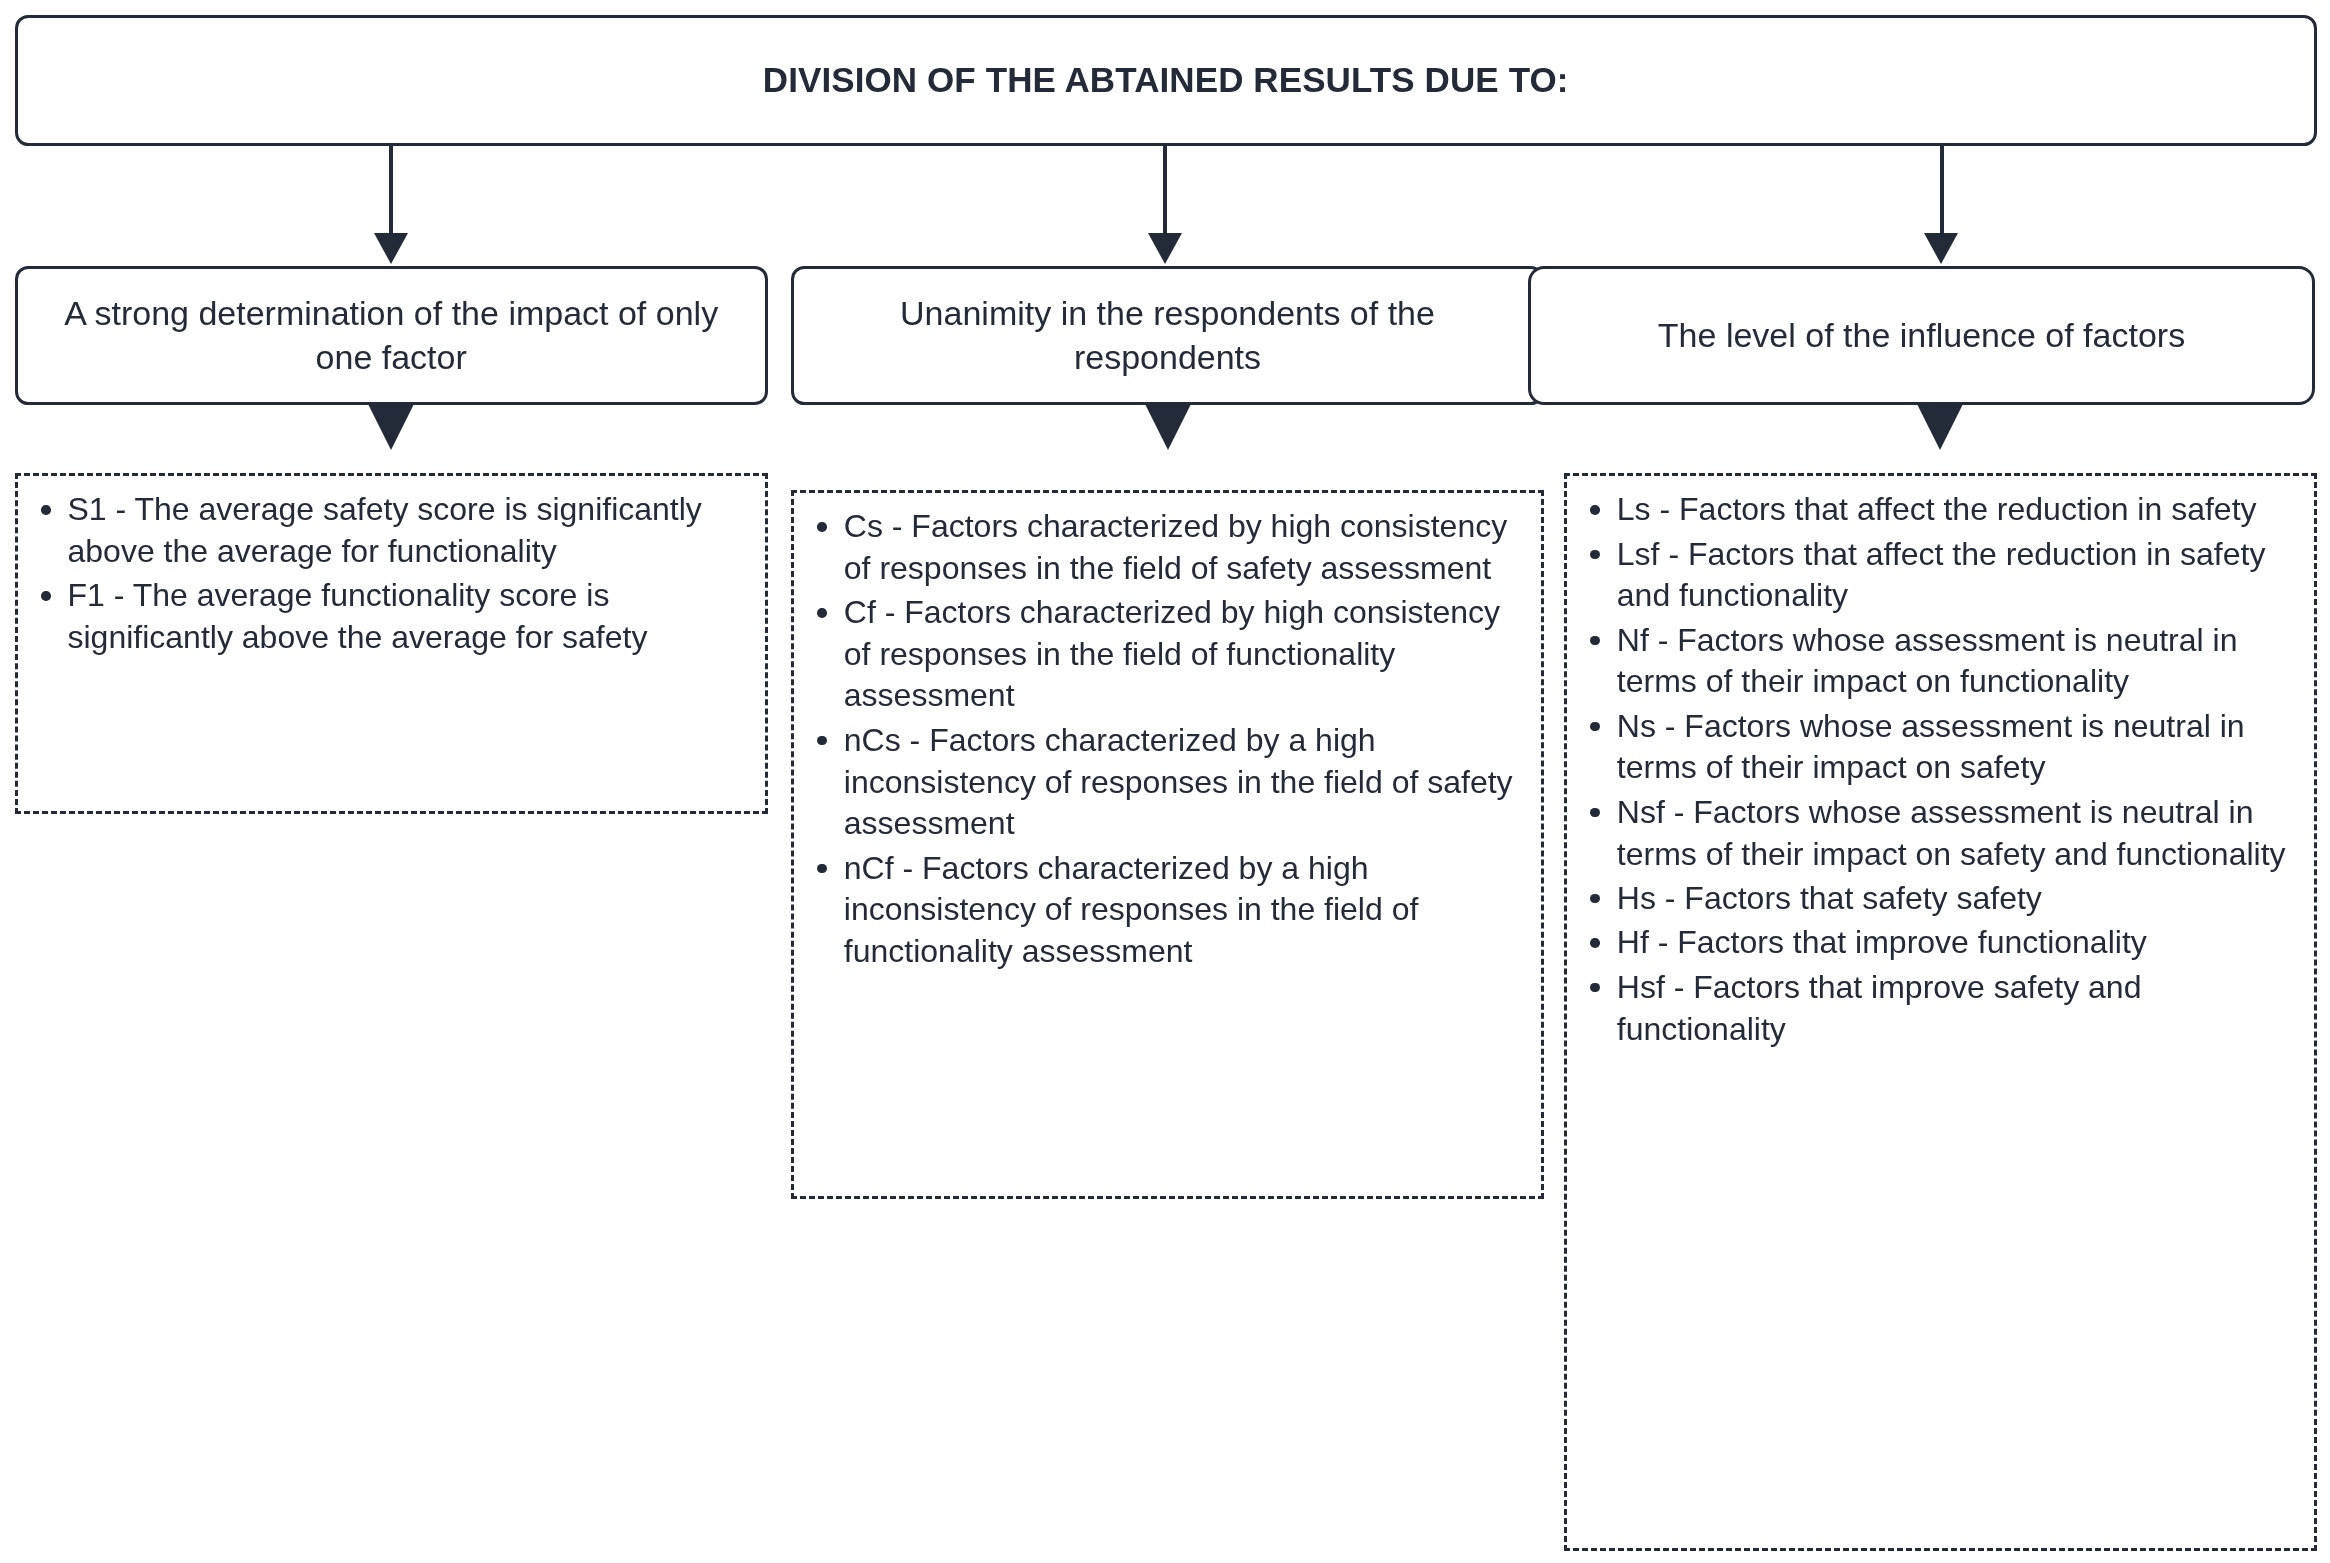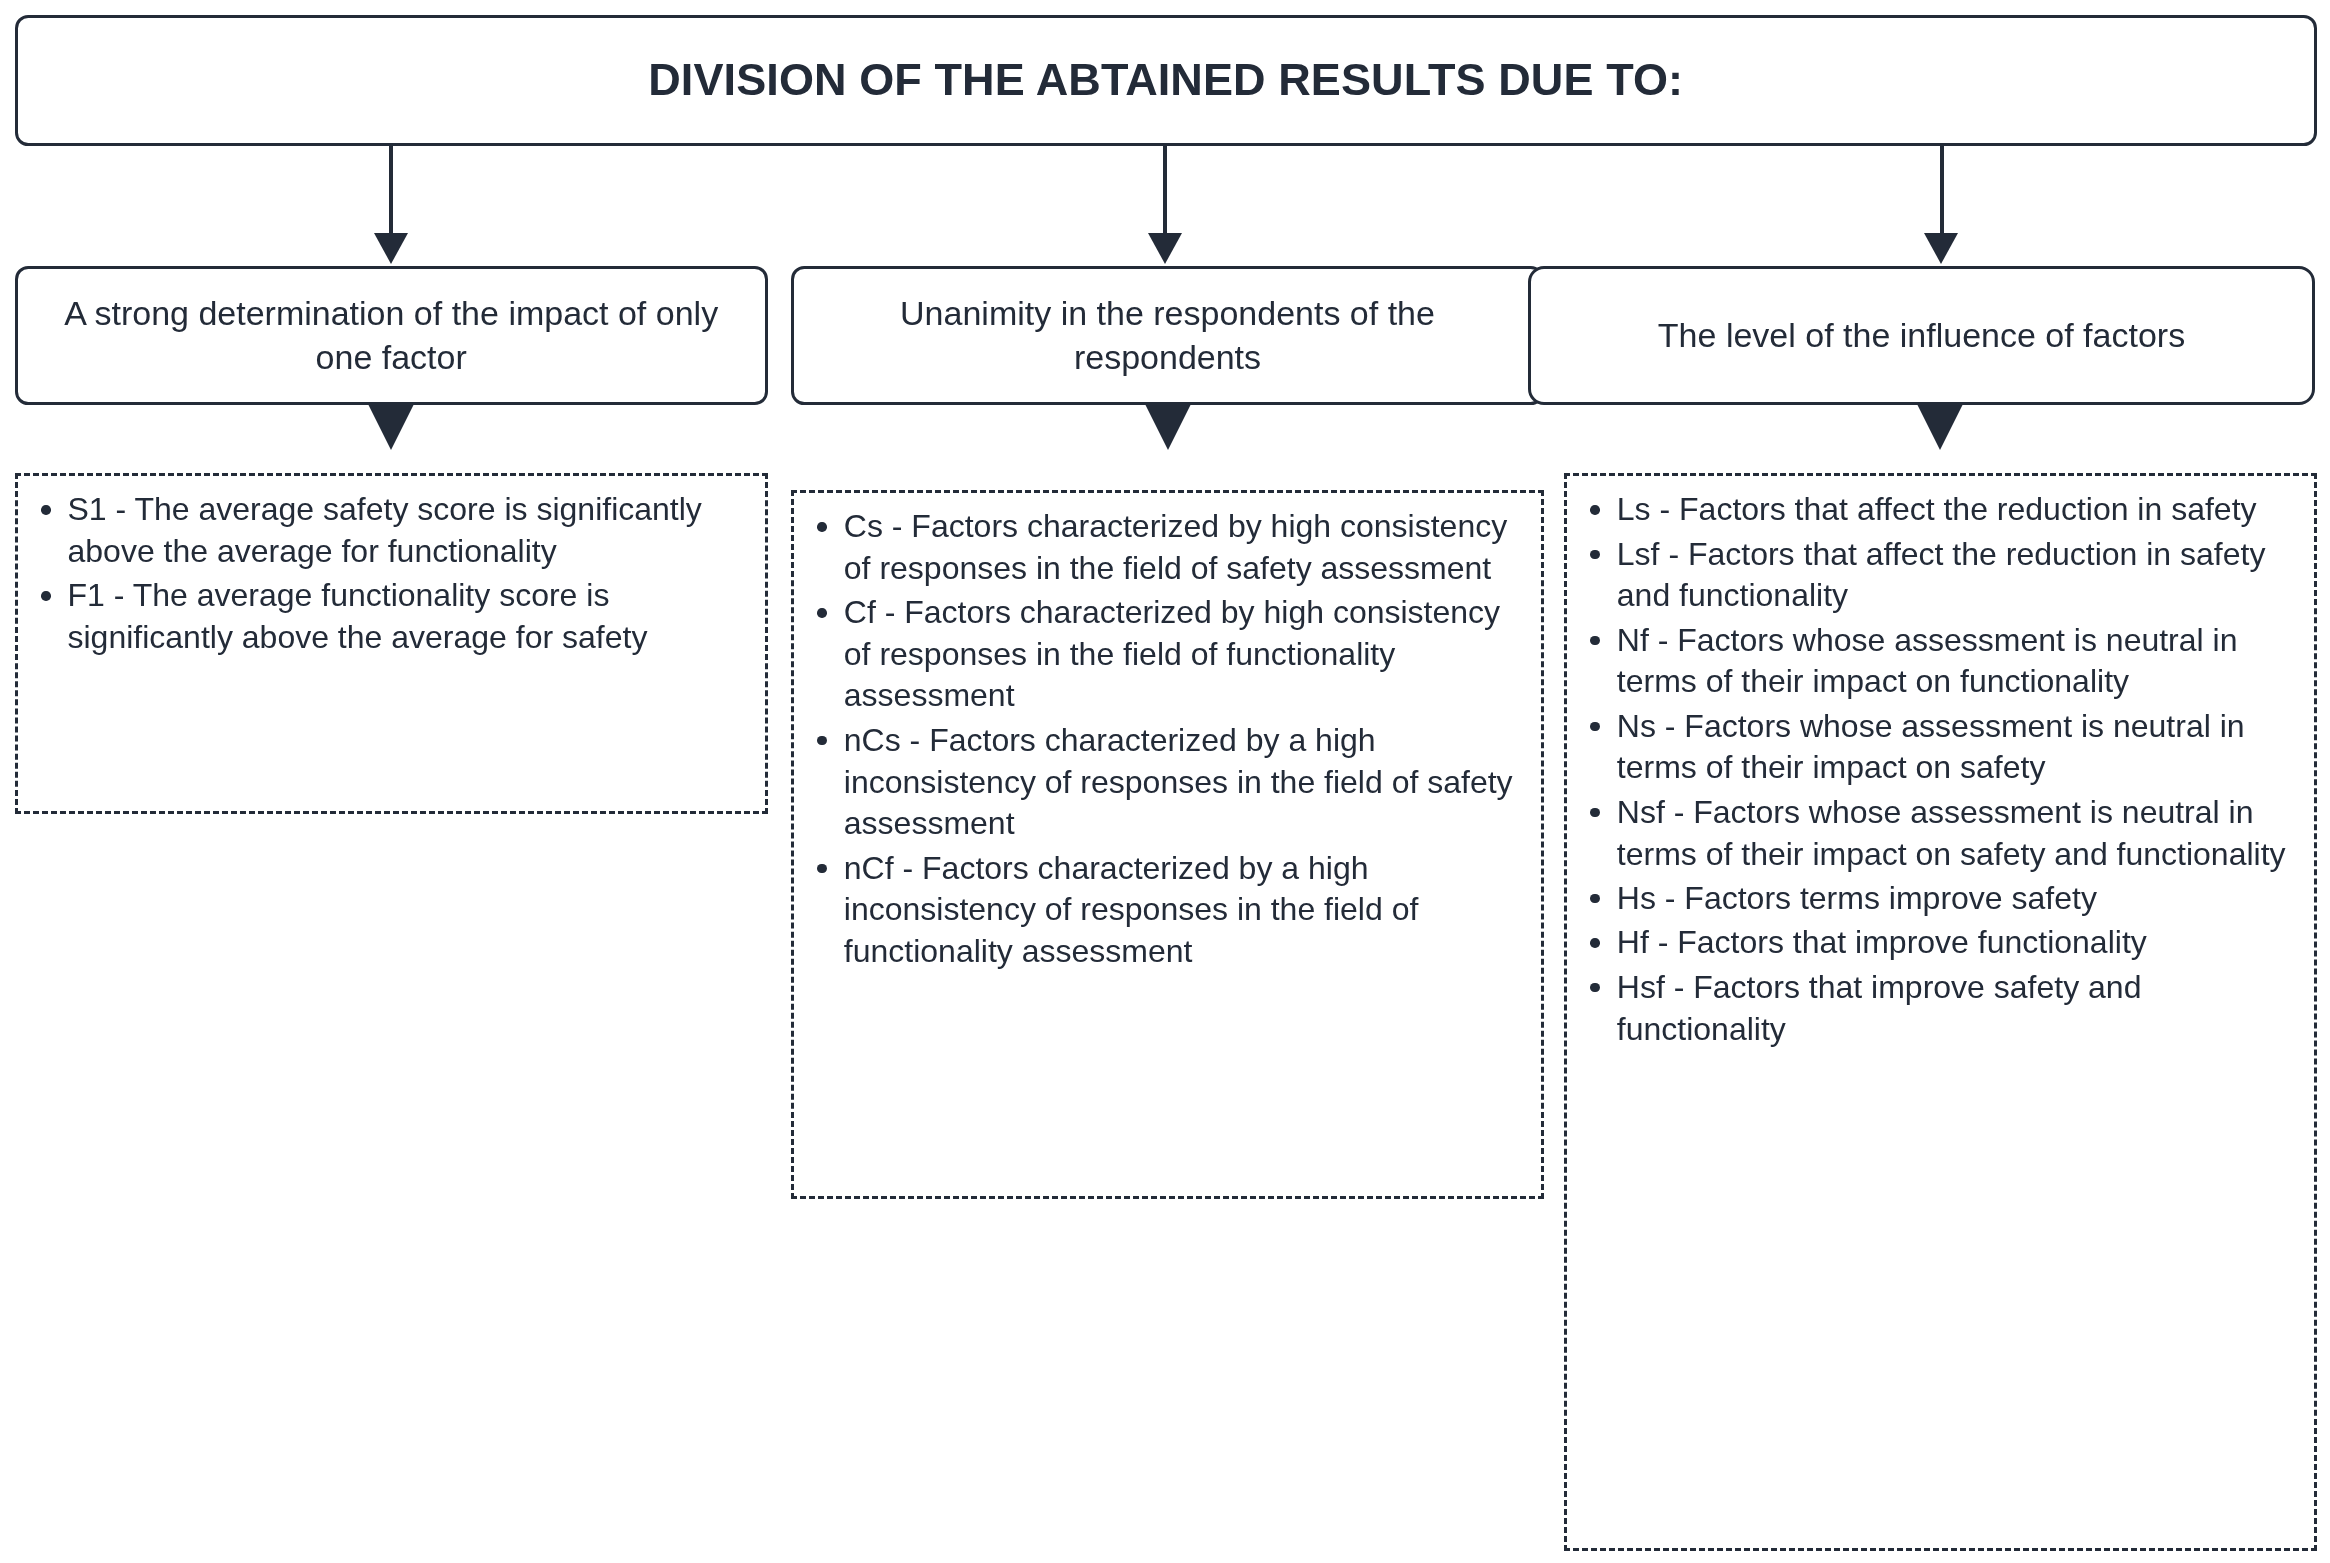--- a/index.html
+++ b/index.html
@@ -32,21 +32,21 @@
     height: 131px;
     box-sizing: border-box;
     border: 3.7px solid #232b38;
     border-radius: 13.2px;
     background: #ffffff;
     display: flex;
     align-items: center;
     justify-content: center;
   }
   .title-text {
-    font-size: 45px;
+    font-size: 35px;
     font-weight: bold;
     letter-spacing: 0.1px;
     color: #232b38;
   }
 
   
   .conn {
     position: absolute;
     width: 4.4px;
     background: #232b38;
@@ -193,21 +193,21 @@
       <li>
         <span class="bullet"></span><span class="code">Nf</span><span> - </span><span>Factors whose assessment is neutral in terms of their impact on functionality</span>
       </li>
       <li>
         <span class="bullet"></span><span class="code">Ns</span><span> - </span><span>Factors whose assessment is neutral in terms of their impact on safety</span>
       </li>
       <li>
         <span class="bullet"></span><span class="code">Nsf</span><span> - </span><span>Factors whose assessment is neutral in terms of their impact on safety and functionality</span>
       </li>
       <li>
-        <span class="bullet"></span><span class="code">Hs</span><span> - </span><span>Factors terms improve safety</span>
+        <span class="bullet"></span><span class="code">Hs</span><span> - </span><span>Factors that safety safety</span>
       </li>
       <li>
         <span class="bullet"></span><span class="code">Hf</span><span> - </span><span>Factors that improve functionality</span>
       </li>
       <li>
         <span class="bullet"></span><span class="code">Hsf</span><span> - </span><span>Factors that improve safety and functionality</span>
       </li>
     </ul>
   </div>
 

